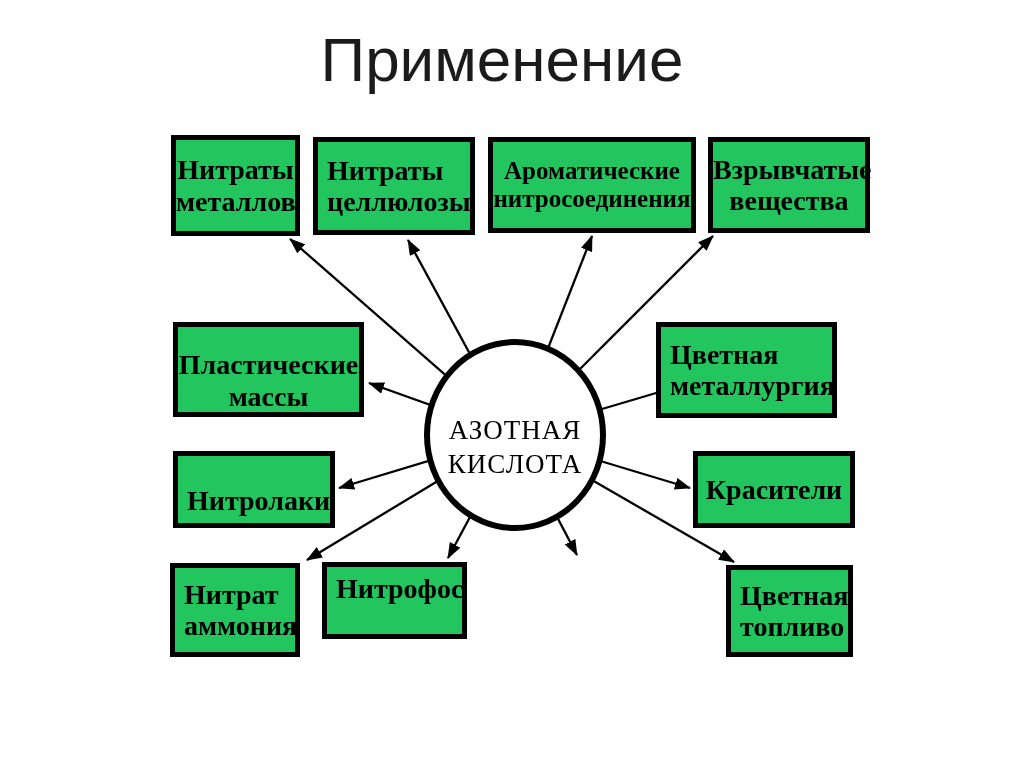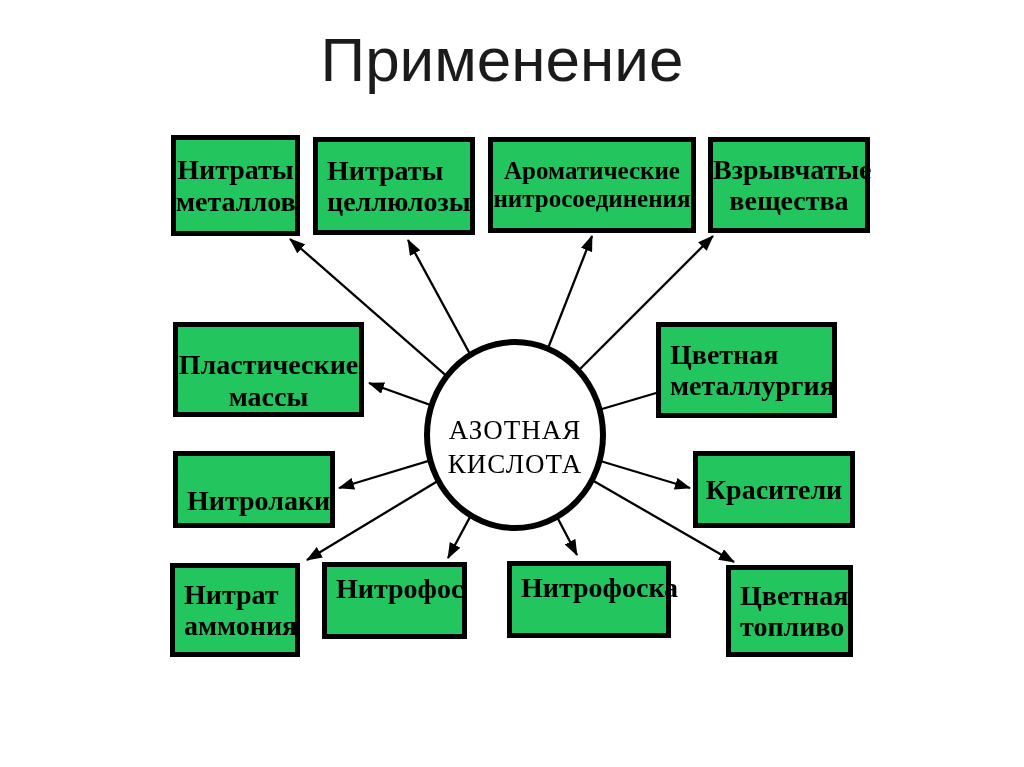--- a/index.html
+++ b/index.html
@@ -133,21 +133,18 @@
   <div id="n6" class="node ta-left va-bottom">
     <span class="lbl">Нитролаки</span>
   </div>
   <div id="n9" class="node ta-left va-top">
     <span class="lbl">Нитрофос</span>
   </div>
   <div id="n8" class="node ta-left">
     <span class="lbl">Нитрат
 аммония</span>
   </div>
-  <div id="n10" class="node ta-left va-top">
-    <span class="lbl">Нитрофоска</span>
-  </div>
   <div id="n11" class="node ta-left">
     <span class="lbl">Цветная
 топливо</span>
   </div>
 
 </div>
 
 </body></html>

